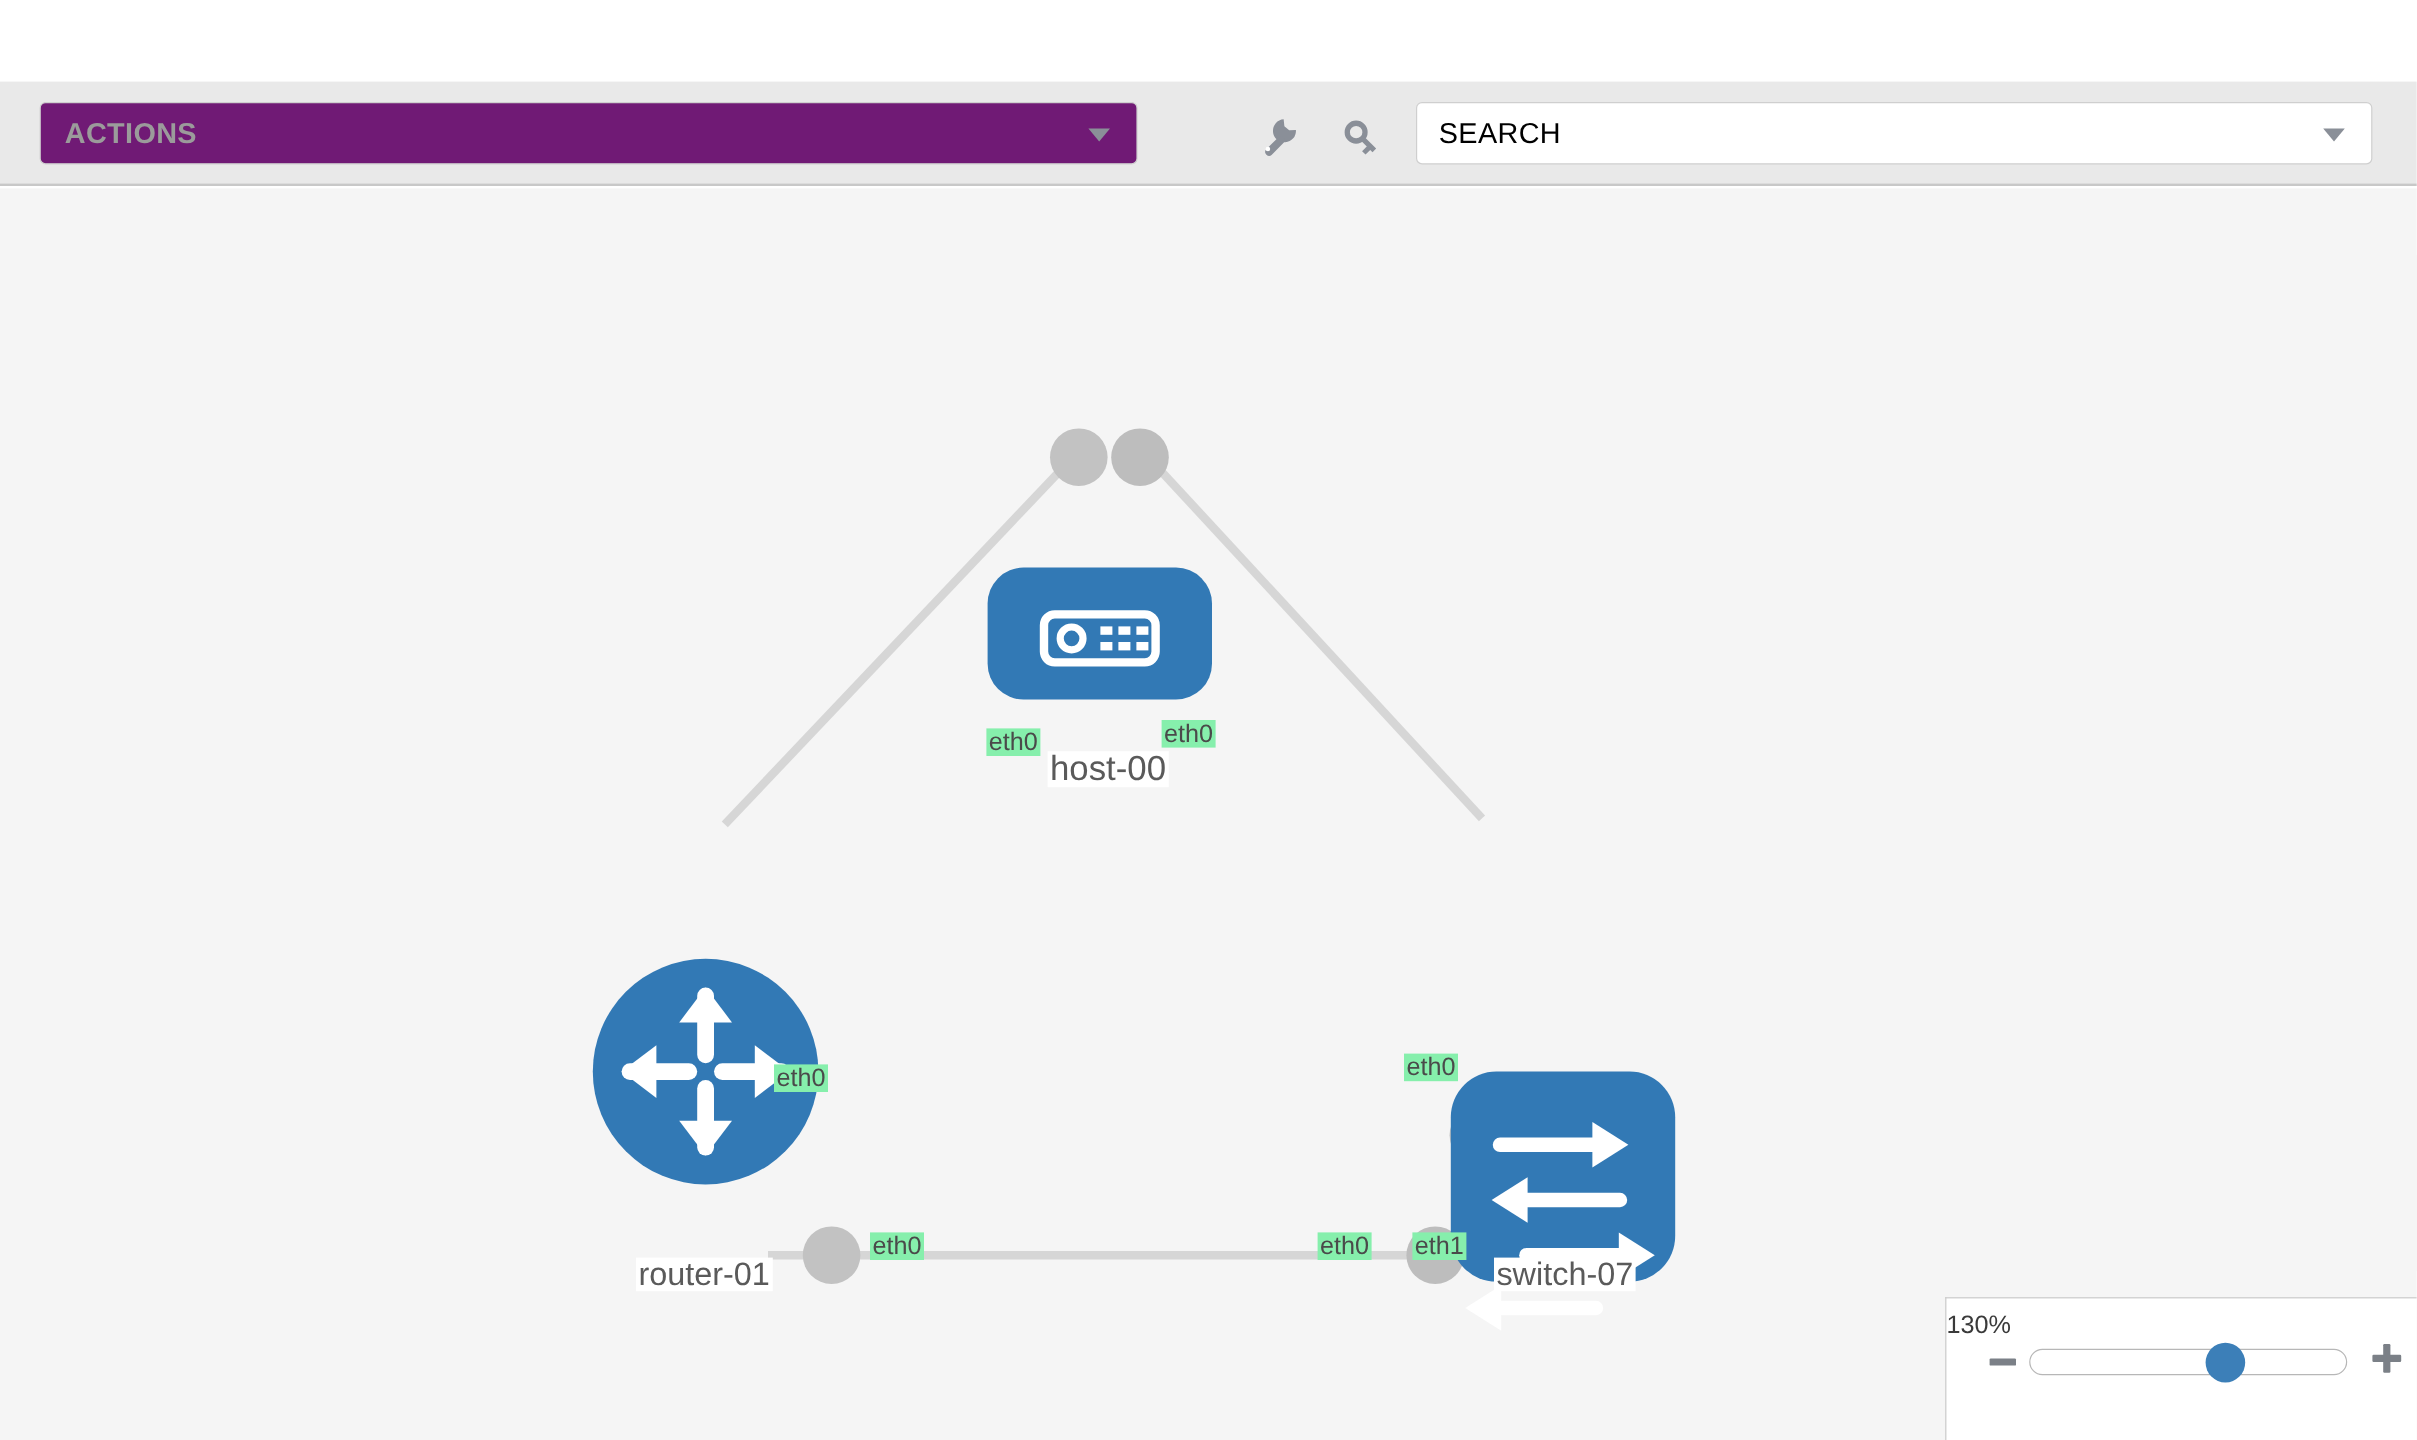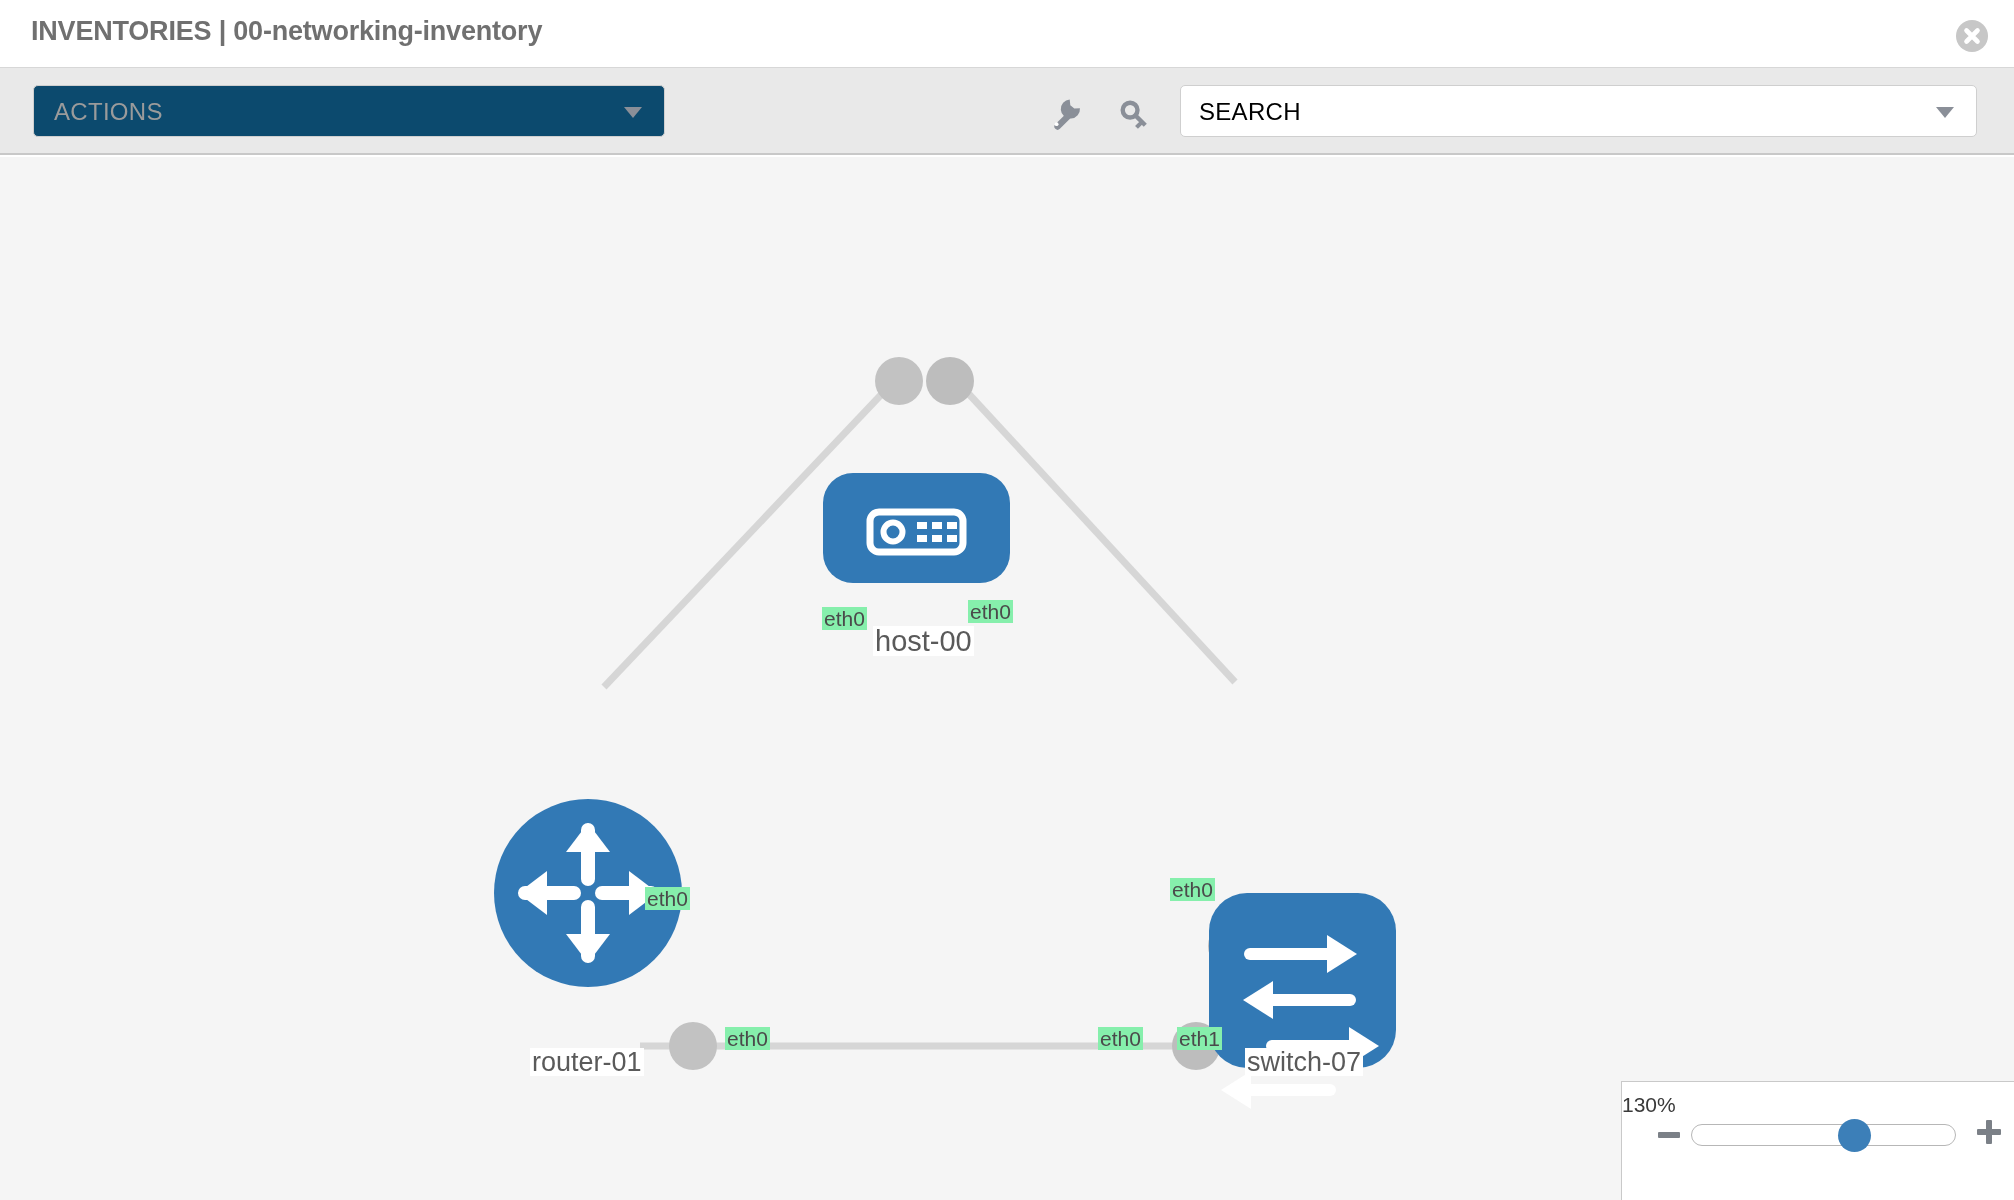--- a/index.html
+++ b/index.html
@@ -48,25 +48,26 @@
     position: absolute;
     left: 0; top: 68px;
     width: 2014px; height: 87px;
     background: #e9e9e9;
     border-bottom: 2px solid #c8c8c8;
   }
 
   .actions-select {
     position: absolute;
     left: 33px; top: 85px;
-    width: 632px; height: 52px;
-    background: #0c4a6e;
+    width: 915px; height: 52px;
+    background: #701a75;
     border: 1px solid #cfcfcf;
     border-radius: 5px;
     cursor: pointer;
+    font-weight: bold;
   }
   .actions-label {
     position: absolute;
     left: 20px; top: 12px;
     font-size: 24px;
     color: #9b9b9b;
     letter-spacing: 0.3px;
   }
   .caret {
     position: absolute;
@@ -194,29 +195,20 @@
     background: #3c7fb8;
     border-radius: 50%;
     cursor: pointer;
   }
 </style>
 </head>
 <body>
 
 <div id="app">
 
-  <div class="header">
-    <div class="header-title">INVENTORIES | 00-networking-inventory</div>
-    <div class="close-btn">
-      <svg width="32" height="32" viewBox="0 0 32 32">
-        <circle cx="16" cy="16" r="16" fill="#c7c7c7"></circle>
-        <path d="M10.5 10.5 L21.5 21.5 M21.5 10.5 L10.5 21.5" stroke="#ffffff" stroke-width="4.6" stroke-linecap="round"></path>
-      </svg>
-    </div>
-  </div>
 
   <div class="toolbar"></div>
 
   <div class="actions-select">
     <span class="actions-label">ACTIONS</span>
     <span class="caret"></span>
   </div>
 
   <div class="tool-icon wrench">
     <svg width="38" height="38" viewBox="0 0 38 38">

